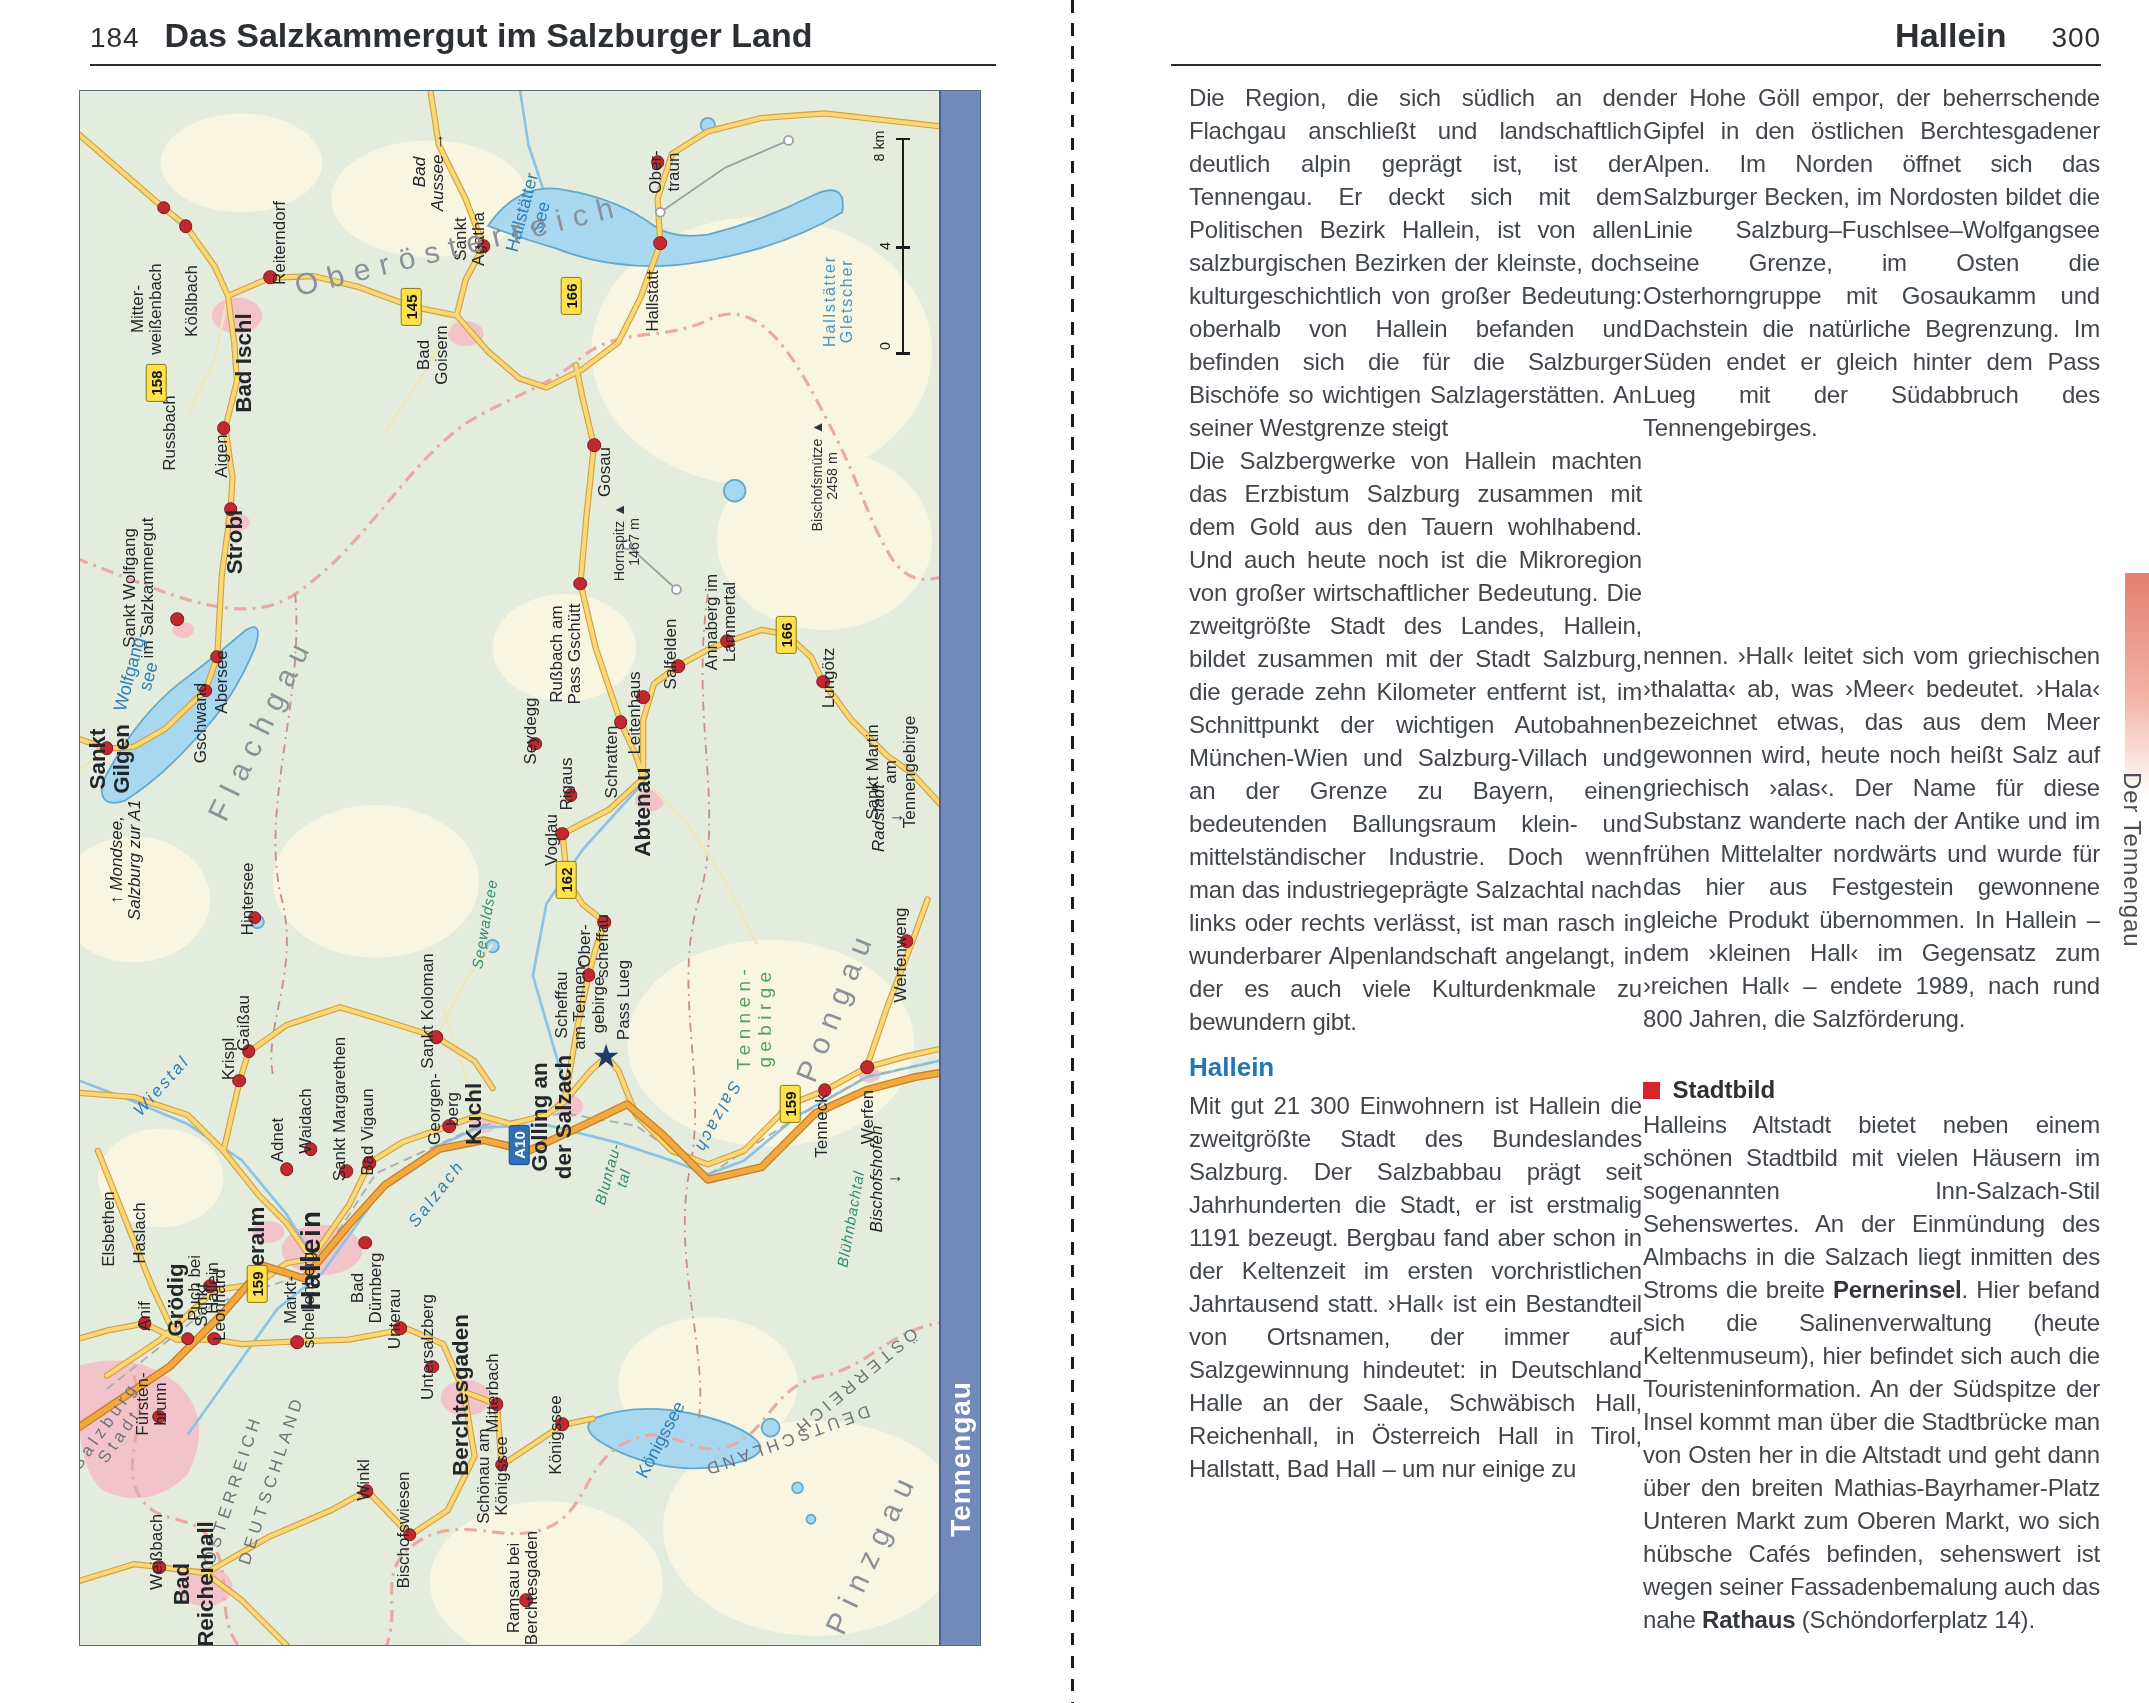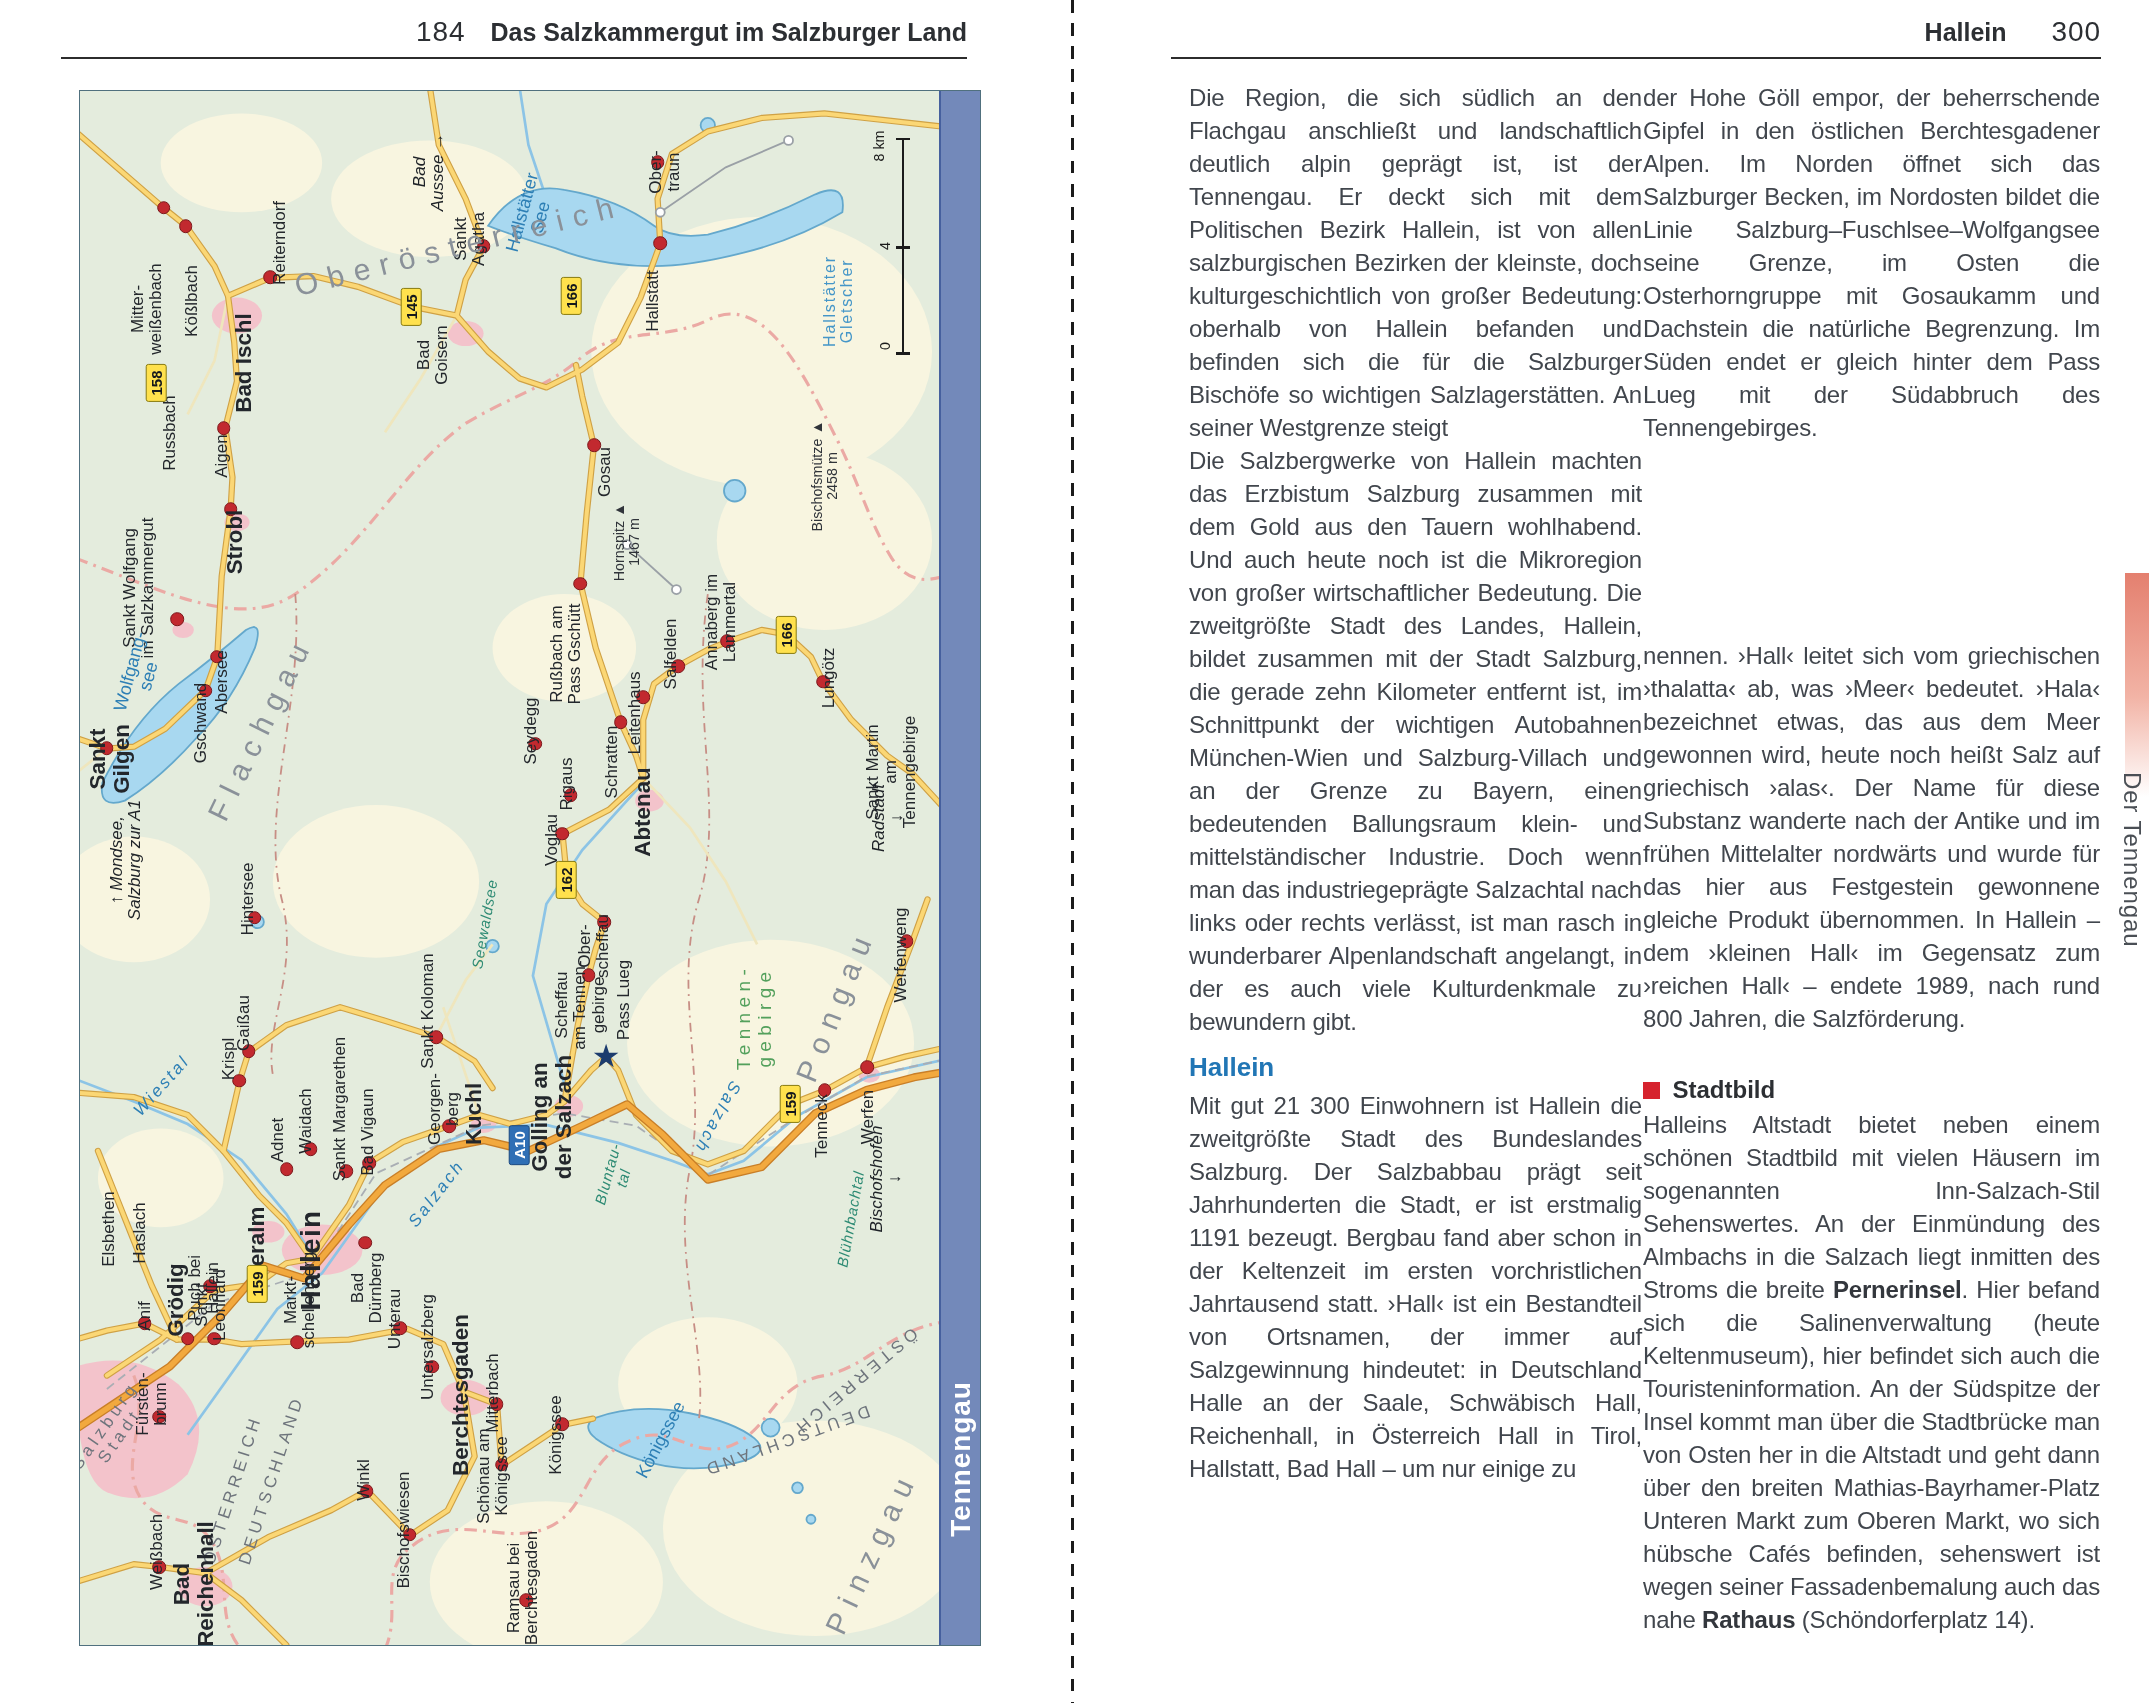--- a/index.html
+++ b/index.html
@@ -5,24 +5,24 @@
   html,body{margin:0;padding:0;background:#ffffff;}
   .page{position:relative;width:2149px;height:1703px;background:#fff;overflow:hidden;
         font-family:"Liberation Sans",sans-serif;color:#41464d;}
 
   
   .divider{position:absolute;left:1071px;top:0;width:2.7px;height:100%;
     background:repeating-linear-gradient(to bottom,#1b1b1b 0 12.5px,transparent 12.5px 23px);}
 
   
   .hdr{position:absolute;top:16px;display:flex;align-items:baseline;border-bottom:2.7px solid #2c2c2c;padding-bottom:9px;}
-  .hdr-left{left:61px;width:906px;justify-content:flex-end;}
+  .hdr-left{left:90px;width:906px;}
   .hdr-right{left:1171px;width:930px;justify-content:flex-end;}
   .pagenum{font-size:28px;font-weight:500;color:#2c2f33;letter-spacing:0.9px;}
-  .hdr-title{font-size:25px;font-weight:700;color:#2c2f33;}
+  .hdr-title{font-size:34px;font-weight:700;color:#2c2f33;}
   .hdr-left .hdr-title{margin-left:25px;}
   .hdr-right .pagenum{margin-left:45px;}
 
   
   .map{position:absolute;left:79px;top:90px;width:902px;height:1556px;
        border:1.8px solid #50707e;background:#e4ecdd;box-sizing:border-box;}
   .map-canvas{position:absolute;left:0;top:0;bottom:0;right:39px;overflow:hidden;}
   .map-canvas svg{position:absolute;left:0;top:0;width:100%;height:100%;}
   .map-bar{position:absolute;top:0;bottom:0;right:0;width:39px;background:#7389ba;border-left:2.7px solid #46609e;}
   .map-bar-label{position:absolute;left:50%;top:88%;transform:translate(-50%,-50%) rotate(-90deg);

